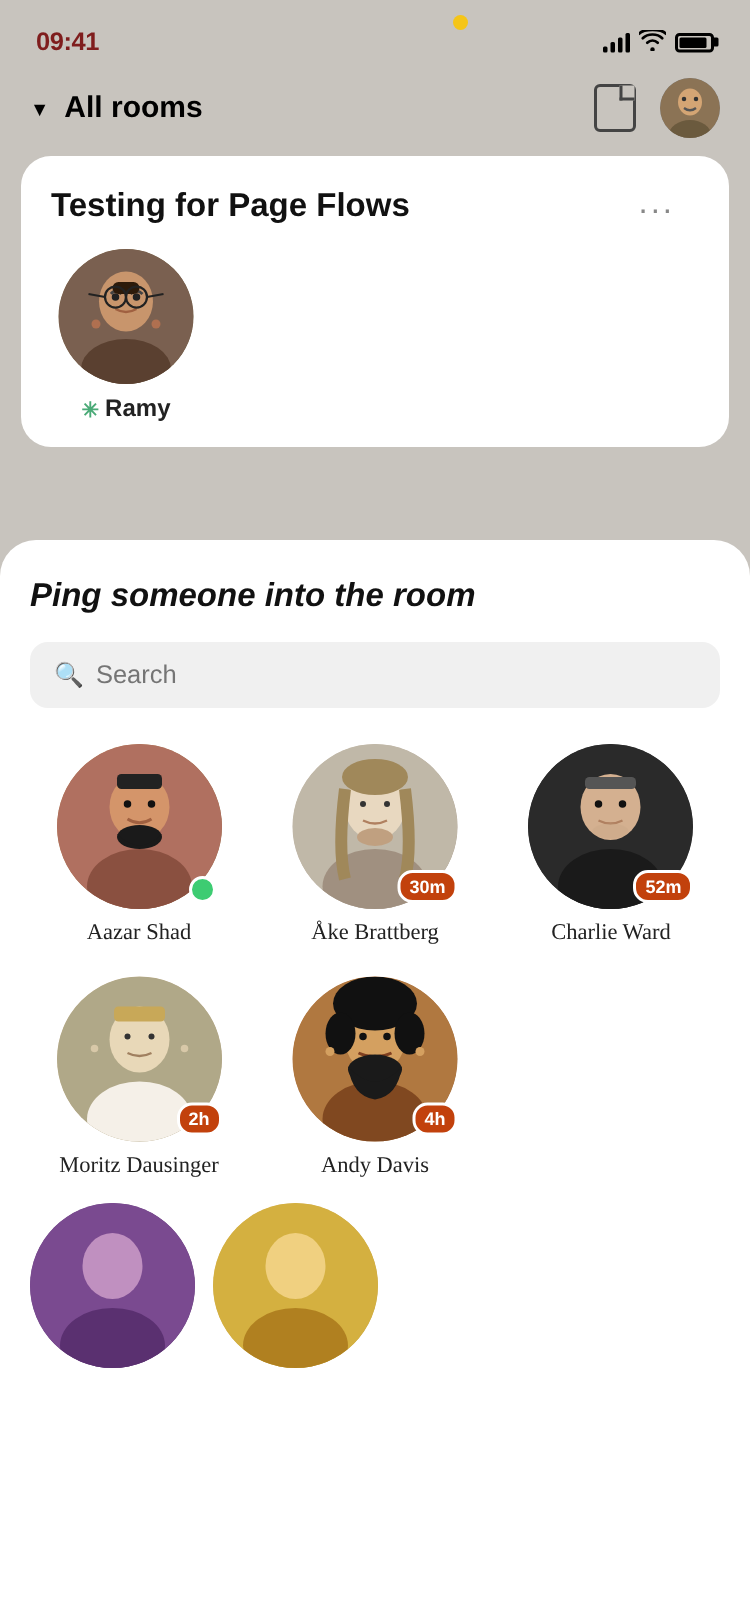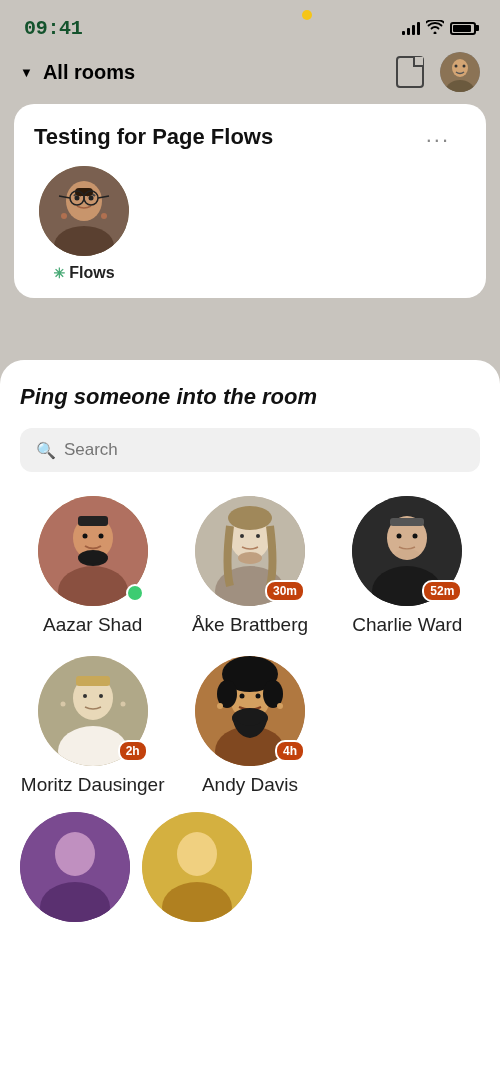--- a/index.html
+++ b/index.html
@@ -15,25 +15,24 @@
 
     
     .status-bar {
       display: flex;
       justify-content: space-between;
       align-items: center;
       padding: 12px 24px 0 24px;
       height: 44px;
     }
     .status-time {
-      font-size: 20px;
+      font-size: 17px;
       font-weight: 600;
-      color: #14532d;
+      color: #7f1d1d;
       letter-spacing: -0.3px;
-      font-family: Liberation Mono, monospace;
     }
     .status-icons {
       display: flex;
       align-items: center;
       gap: 6px;
     }
     .signal-bars {
       display: flex;
       align-items: flex-end;
       gap: 2px;
@@ -263,24 +262,25 @@
       height: 110px;
     }
     .person-avatar {
       width: 110px;
       height: 110px;
       border-radius: 50%;
       overflow: hidden;
       background: #ccc;
     }
     .person-name {
-      font-size: 19px;
+      font-size: 15px;
       font-weight: 500;
       color: #222;
       text-align: right;
+      font-family: Liberation Serif, serif;
     }
     .online-dot {
       position: absolute;
       bottom: 4px;
       right: 4px;
       width: 18px;
       height: 18px;
       background: #3dcc72;
       border-radius: 50%;
       border: 2px solid #fff;
@@ -472,21 +472,21 @@
 
         <circle cx="38" cy="32" r="7" stroke="#222" stroke-width="1.5" fill="none"></circle>
         <circle cx="52" cy="32" r="7" stroke="#222" stroke-width="1.5" fill="none"></circle>
         <line x1="45" y1="32" x2="45" y2="32" stroke="#222" stroke-width="1.5"></line>
         <line x1="31" y1="32" x2="20" y2="30" stroke="#222" stroke-width="1.5"></line>
         <line x1="59" y1="32" x2="70" y2="30" stroke="#222" stroke-width="1.5"></line>
       </svg>
     </div>
     <div class="member-name">
       <span class="snowflake-icon">✳</span>
-      <span>Flows</span>
+      <span>Ramy</span>
     </div>
   </div>
 </div>
 
 <div class="modal-overlay">
   <div class="modal-sheet">
     <div class="ping-title">Ping someone into the room</div>
 
     <div class="search-bar">
       <span class="search-icon">🔍</span>

